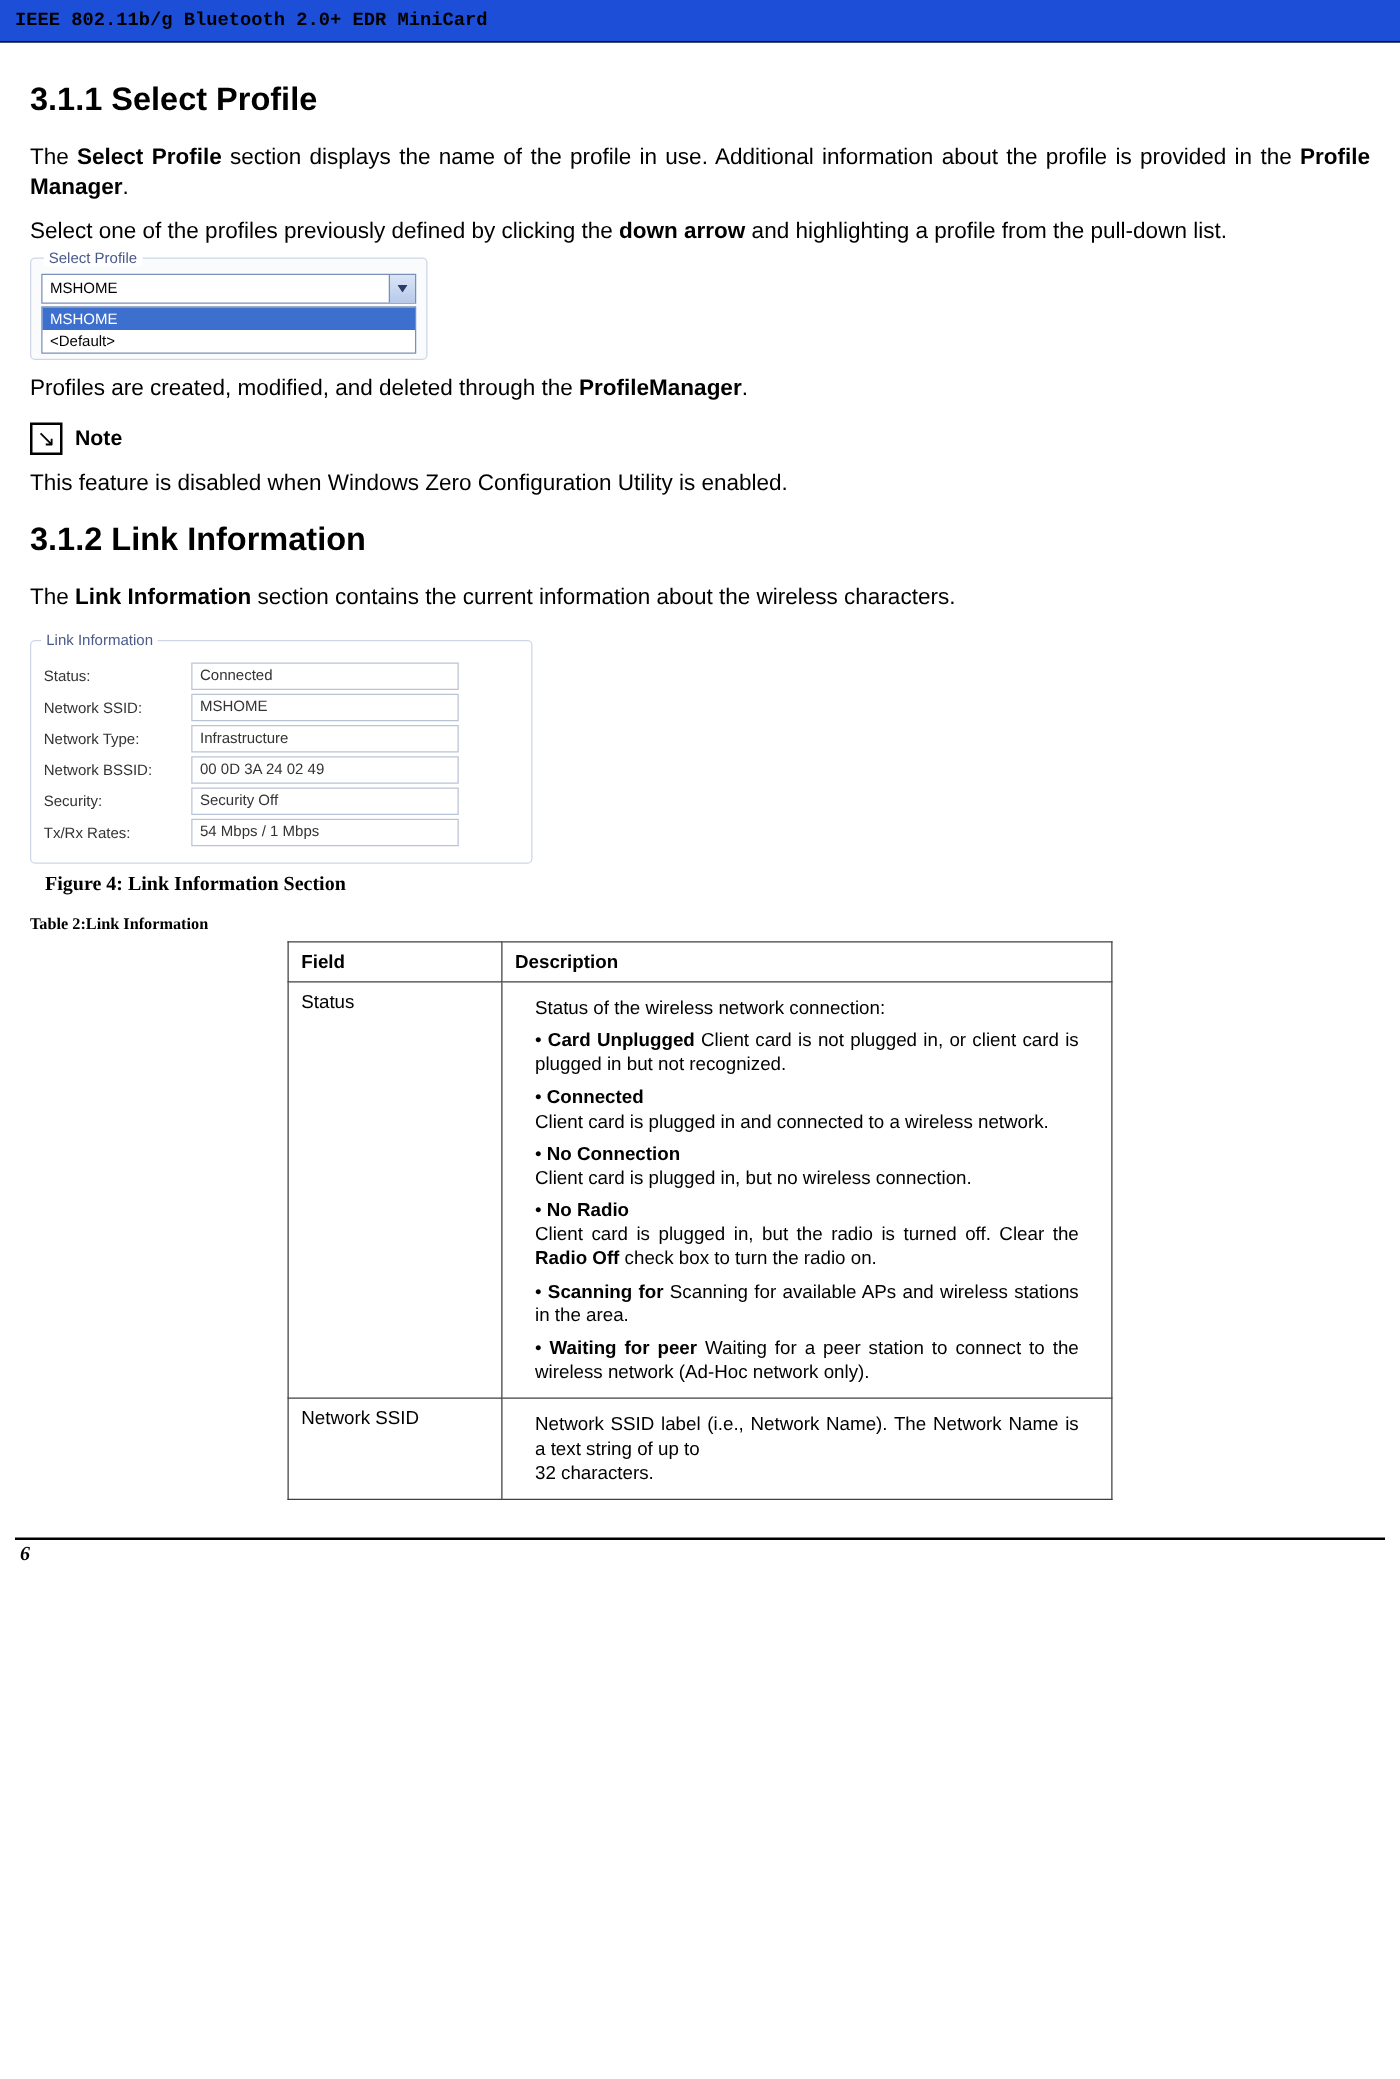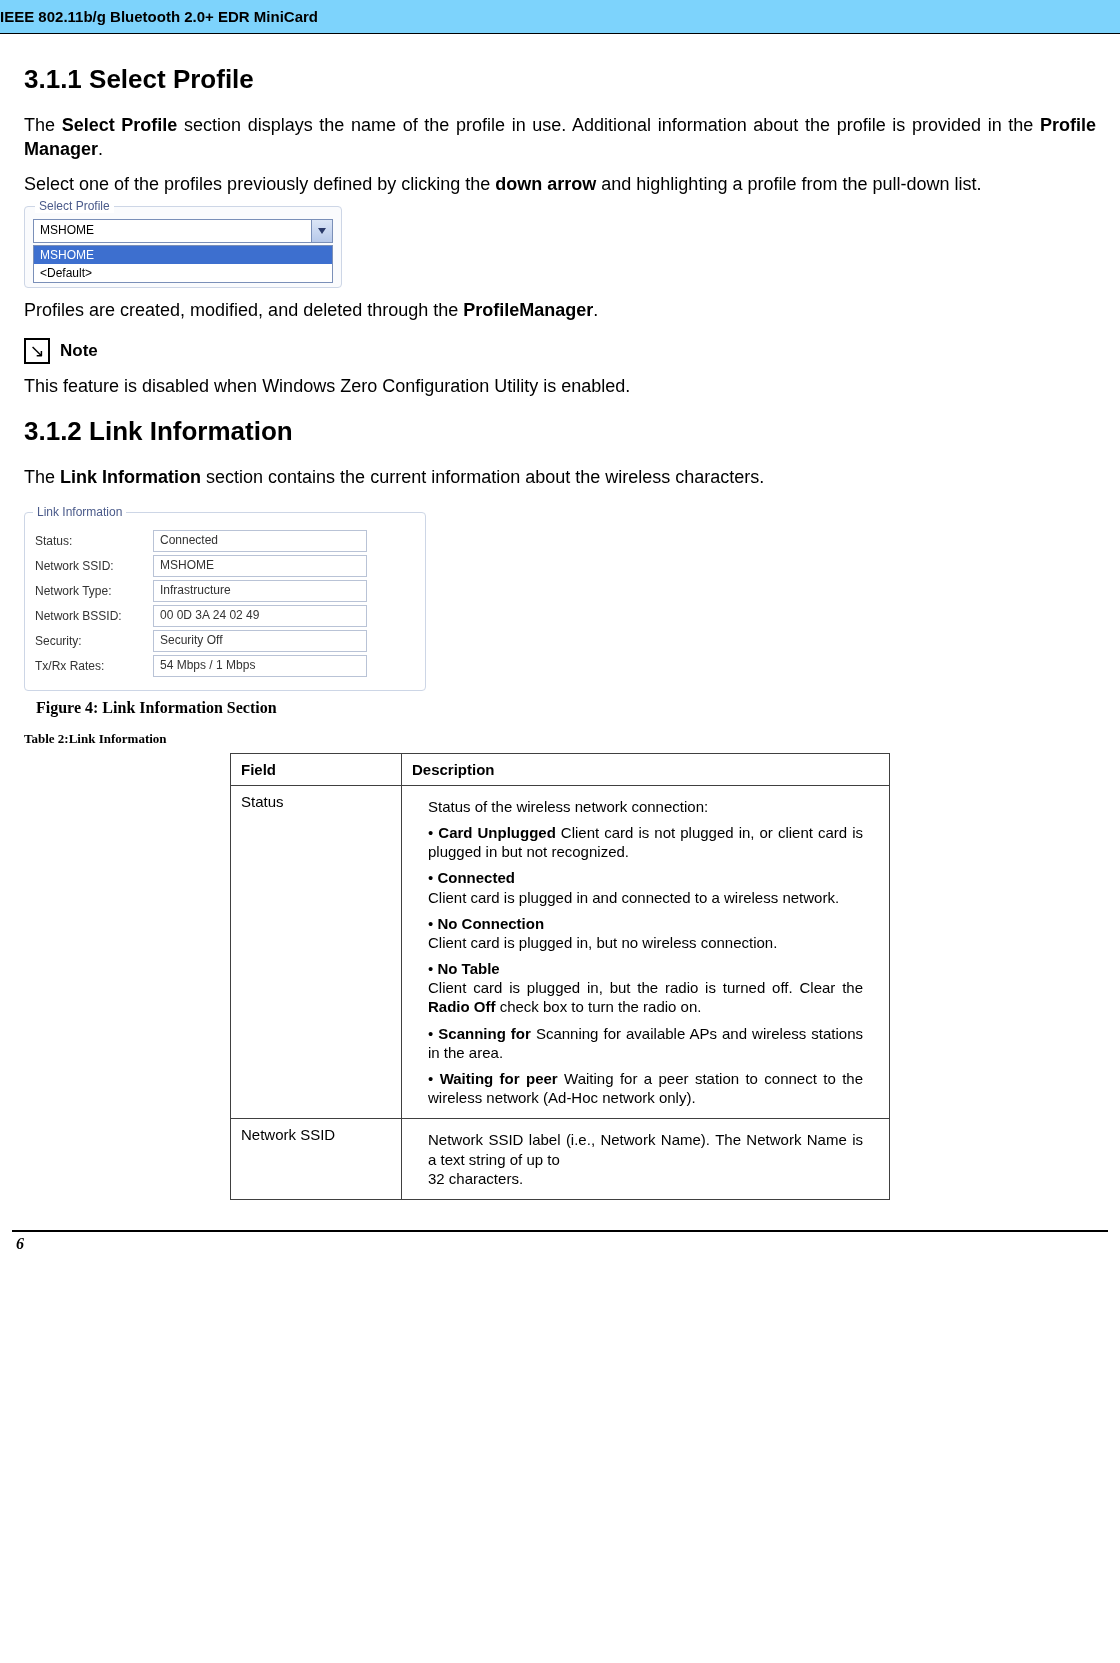--- a/index.html
+++ b/index.html
@@ -4,24 +4,24 @@
 <style>
   body {
     margin: 0;
     padding: 0;
     font-family: Arial, Helvetica, sans-serif;
     background: #fff;
     color: #000;
     width: 1120px;
   }
   .header-bar {
-    background: #7dd3fc;
+    background: #1d4ed8;
     border-bottom: 1px solid #000;
-    padding: 8px 0;
-    font-family: Liberation Sans, sans-serif;
+    padding: 8px 12px;
+    font-family: Liberation Mono, monospace;
     font-weight: bold;
     font-size: 15px;
   }
   .page {
     padding: 12px 24px 10px 24px;
   }
   h2 {
     font-family: Arial, Helvetica, sans-serif;
     font-size: 26px;
     font-weight: bold;
@@ -276,21 +276,21 @@
       <th style="width:150px">Field</th>
       <th>Description</th>
     </tr>
     <tr>
       <td>Status</td>
       <td class="desc">
         <p>Status of the wireless network connection:</p>
         <p class="item">• <b>Card Unplugged</b><span> Client card is not plugged in, or client card is plugged in but not recognized.</span></p>
         <p class="item">• <b>Connected</b><br><span>Client card is plugged in and connected to a wireless network.</span></p>
         <p class="item">• <b>No Connection</b><br><span>Client card is plugged in, but no wireless connection.</span></p>
-        <p class="item">• <b>No Table</b><br><span>Client card is plugged in, but the radio is turned off. Clear the </span><b>Radio Off</b><span> check box to turn the radio on.</span></p>
+        <p class="item">• <b>No Radio</b><br><span>Client card is plugged in, but the radio is turned off. Clear the </span><b>Radio Off</b><span> check box to turn the radio on.</span></p>
         <p class="item">• <b>Scanning for</b><span> Scanning for available APs and wireless stations in the area.</span></p>
         <p class="item">• <b>Waiting for peer</b><span> Waiting for a peer station to connect to the wireless network (Ad-Hoc network only).</span></p>
       </td>
     </tr>
     <tr>
       <td>Network SSID</td>
       <td class="desc">
         <p style="white-space:pre-line">Network SSID label (i.e., Network Name). The Network Name is a text string of up to
 32 characters.</p>
       </td>

